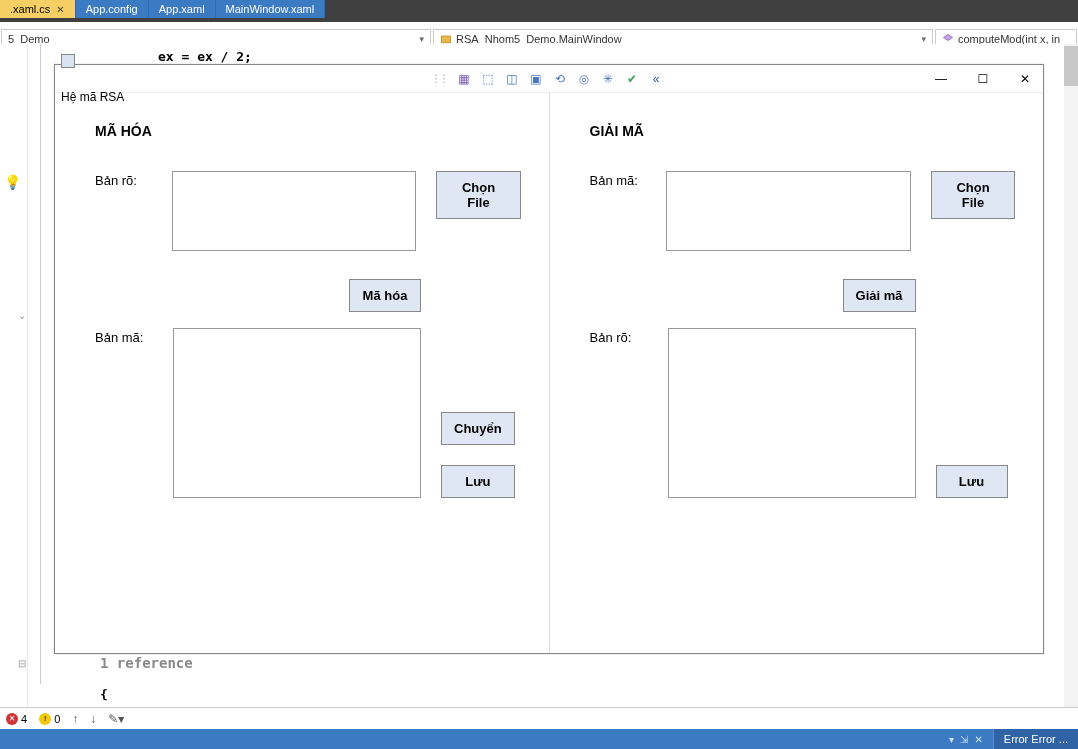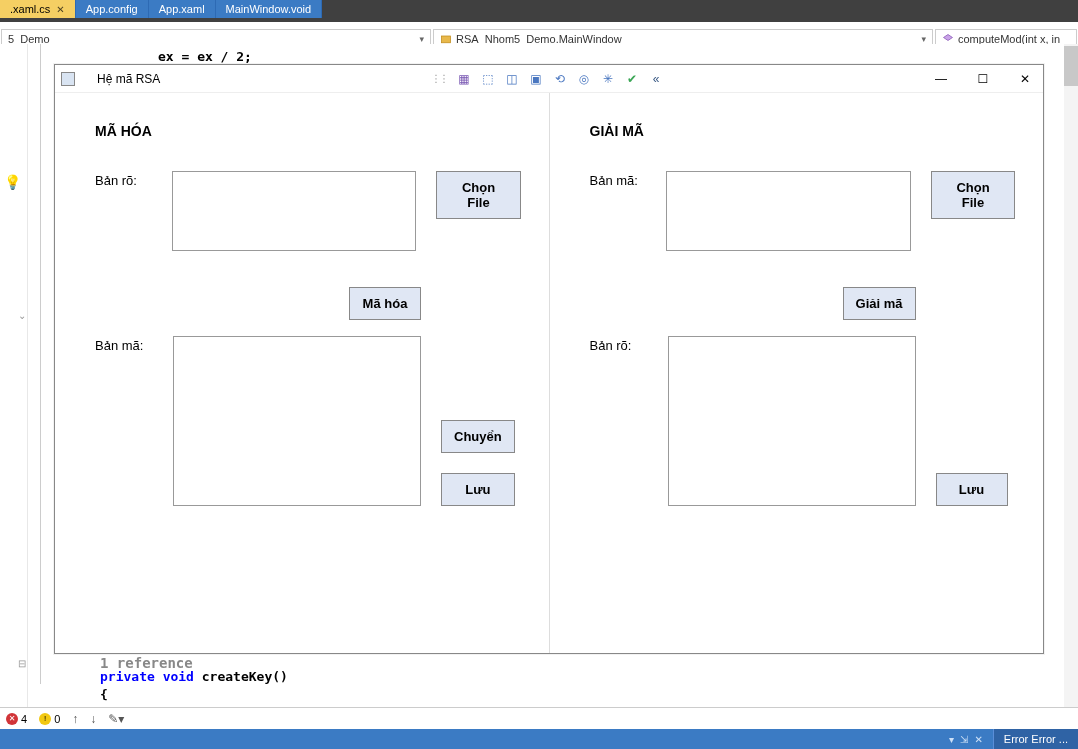--- a/index.html
+++ b/index.html
@@ -165,21 +165,21 @@
 }
 .designer-titlebar {
   height: 28px;
   display: flex;
   align-items: center;
   justify-content: space-between;
   padding: 0 6px;
   border-bottom: 1px solid #eee;
   position: relative;
 }
-.titlebar-left { display: flex; align-items: flex-start; gap: 22px; }
+.titlebar-left { display: flex; align-items: flex-start; gap: 22px; flex-direction: column; }
 .title-icon {
   width: 14px; height: 14px; background: #d9e4f2; border: 1px solid #888;
 }
 .titlebar-center {
   position: absolute;
   left: 50%;
   transform: translateX(-50%);
   display: flex;
   align-items: center;
   gap: 2px;
@@ -224,21 +224,21 @@
   margin: 0;
 }
 .panel h2 {
   font-size: 14px;
   font-weight: 700;
   margin-bottom: 32px;
 }
 .row {
   display: flex;
   align-items: flex-start;
-  margin-bottom: 36px;
+  margin-bottom: 28px;
 }
 .row-label {
   width: 78px;
   font-size: 13px;
   padding-top: 2px;
 }
 .textbox {
   border: 1px solid #999;
   background: #fff;
   resize: none;
@@ -295,21 +295,21 @@
     <span>.xaml.cs</span>
     <span class="close-x">✕</span>
   </div>
   <div class="tab">
     <span>App.config</span>
   </div>
   <div class="tab">
     <span>App.xaml</span>
   </div>
   <div class="tab">
-    <span>MainWindow.void</span>
+    <span>MainWindow.xaml</span>
   </div>
 </div>
 
 <div class="nav-row">
   <div class="nav-combo" style="flex:0 0 430px">
     <span>5_Demo</span>
     <span class="arrow">▾</span>
   </div>
   <div class="nav-combo" style="flex:0 0 500px">
     <span style="display:flex;align-items:center">
@@ -333,21 +333,20 @@
 <div class="editor-gutter">
   <span class="brush-icon">💡</span>
   <span class="gutter-collapse" style="top:266px">⌄</span>
   <span class="gutter-collapse" style="top:614px">⊟</span>
 </div>
 
 <div class="code-area">
   <div class="code-border-left" style="top:0;height:640px"></div>
   <div class="code-line" style="left:130px;top:4px"><span class="code-id">ex = ex / 2;</span></div>
   <div class="code-line" style="left:72px;top:610px"><span class="code-comment">1 reference</span></div>
-  <div class="code-line" style="left:72px;top:624px"><span class="code-kw">private</span> <span class="code-kw">void</span><span class="code-id"> createKey()</span></div>
   <div class="code-line" style="left:72px;top:642px"><span class="code-id">{</span></div>
 </div>
 
 <div class="fake-scroll">
   <div class="fake-scroll-thumb"></div>
 </div>
 
 <div class="designer-window">
   <div class="designer-titlebar">
     <div class="titlebar-left">

